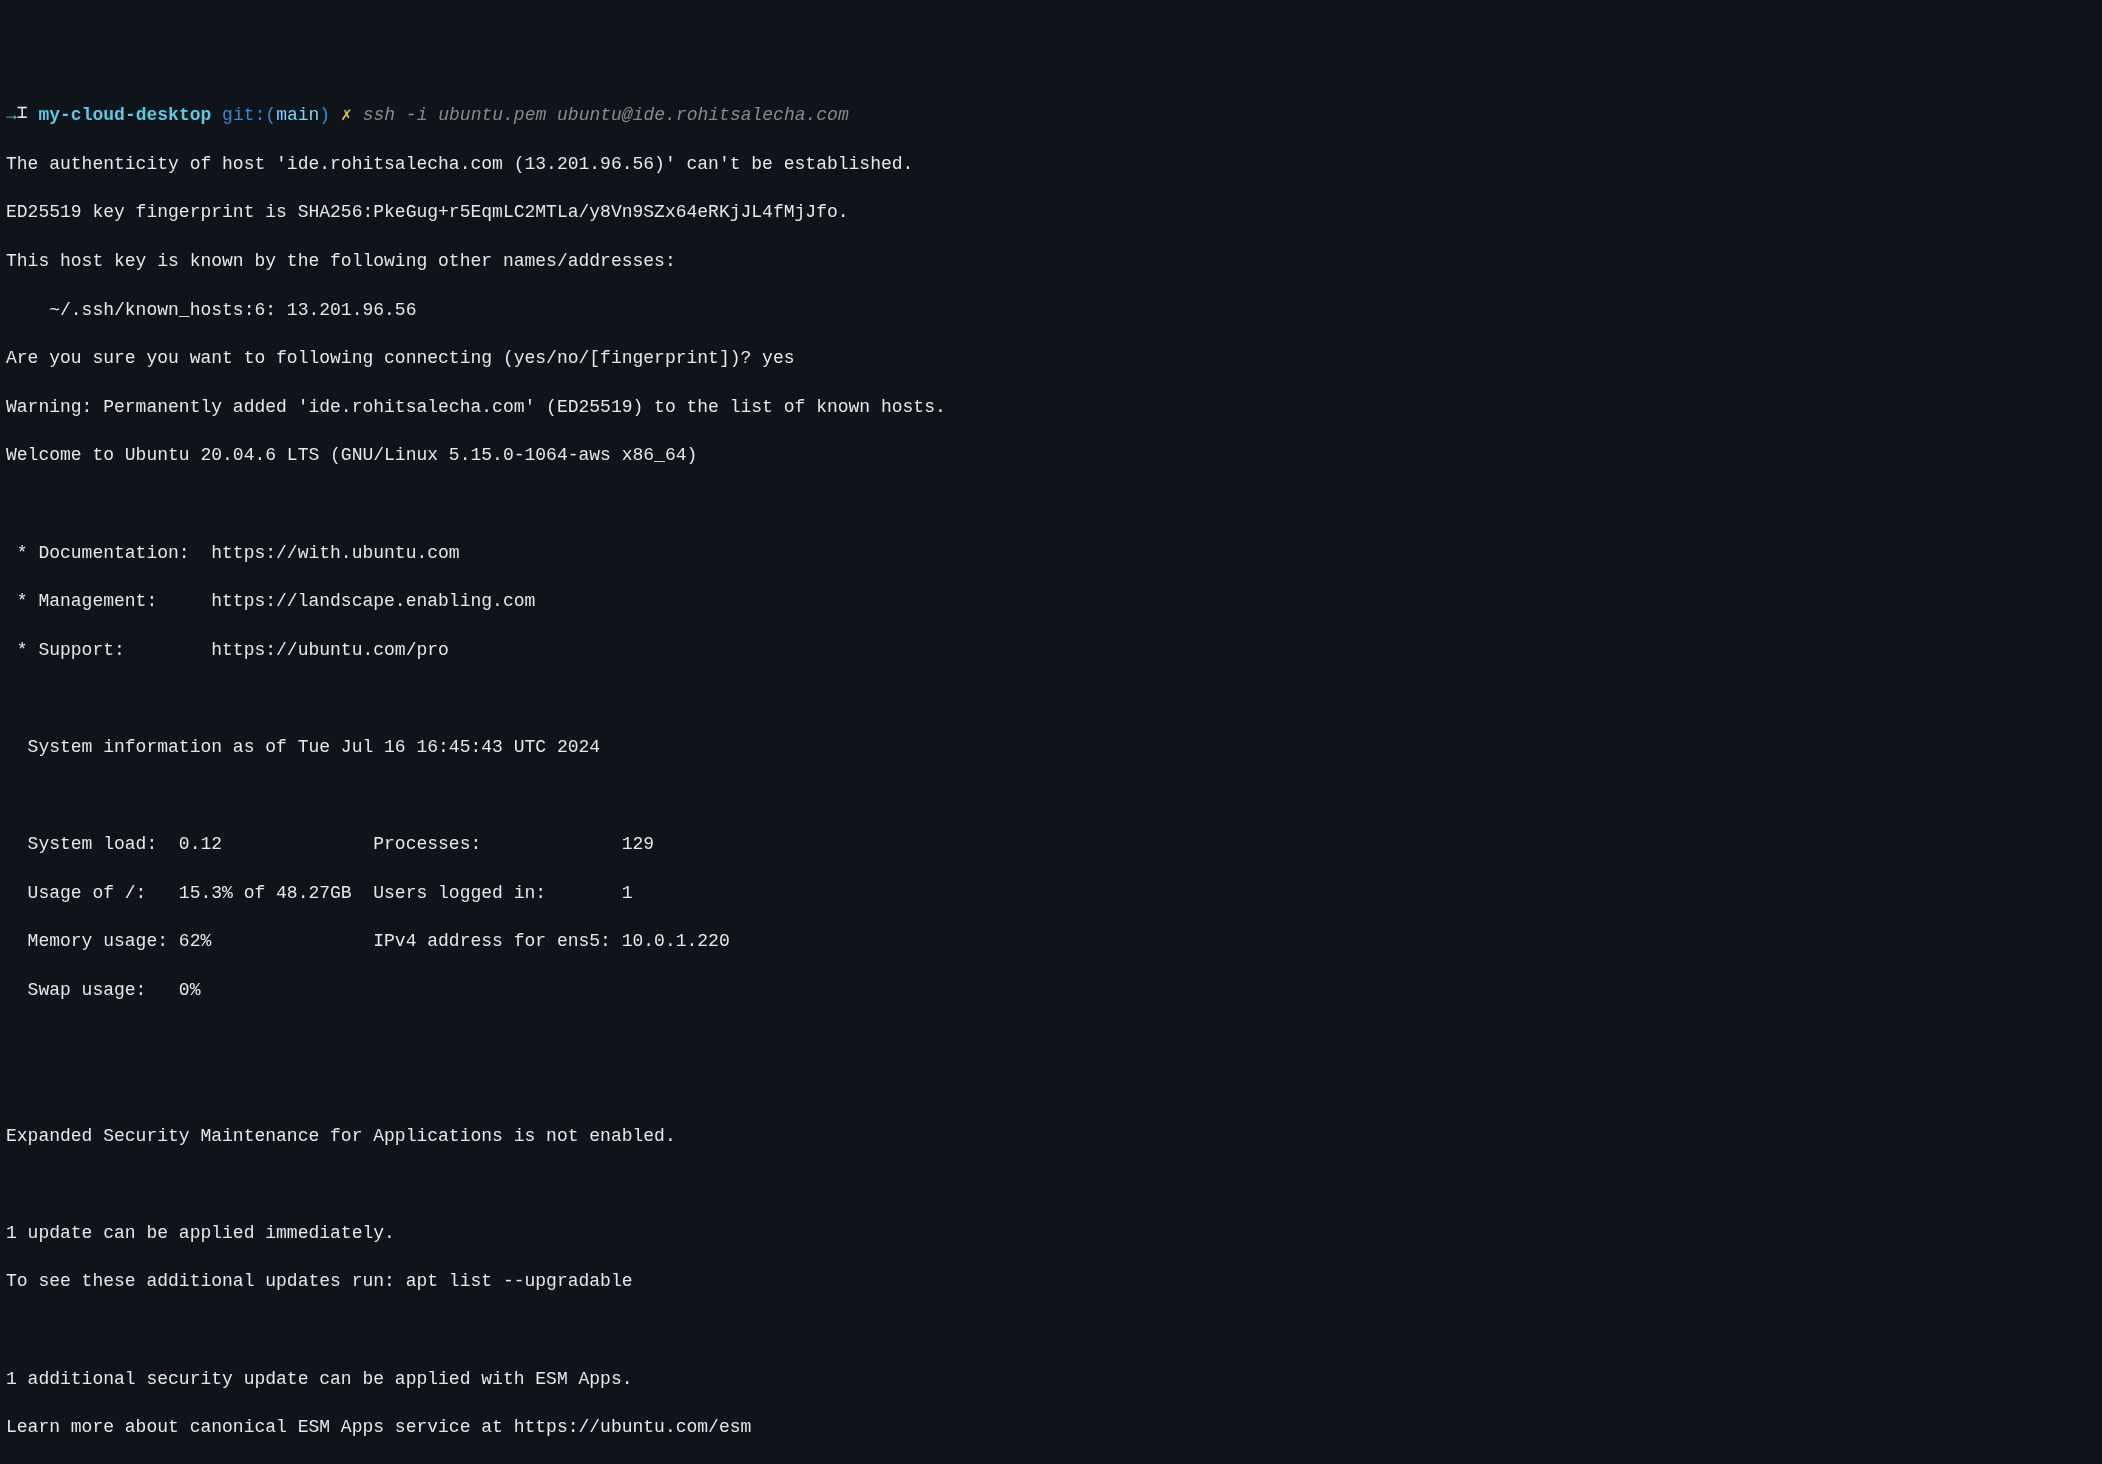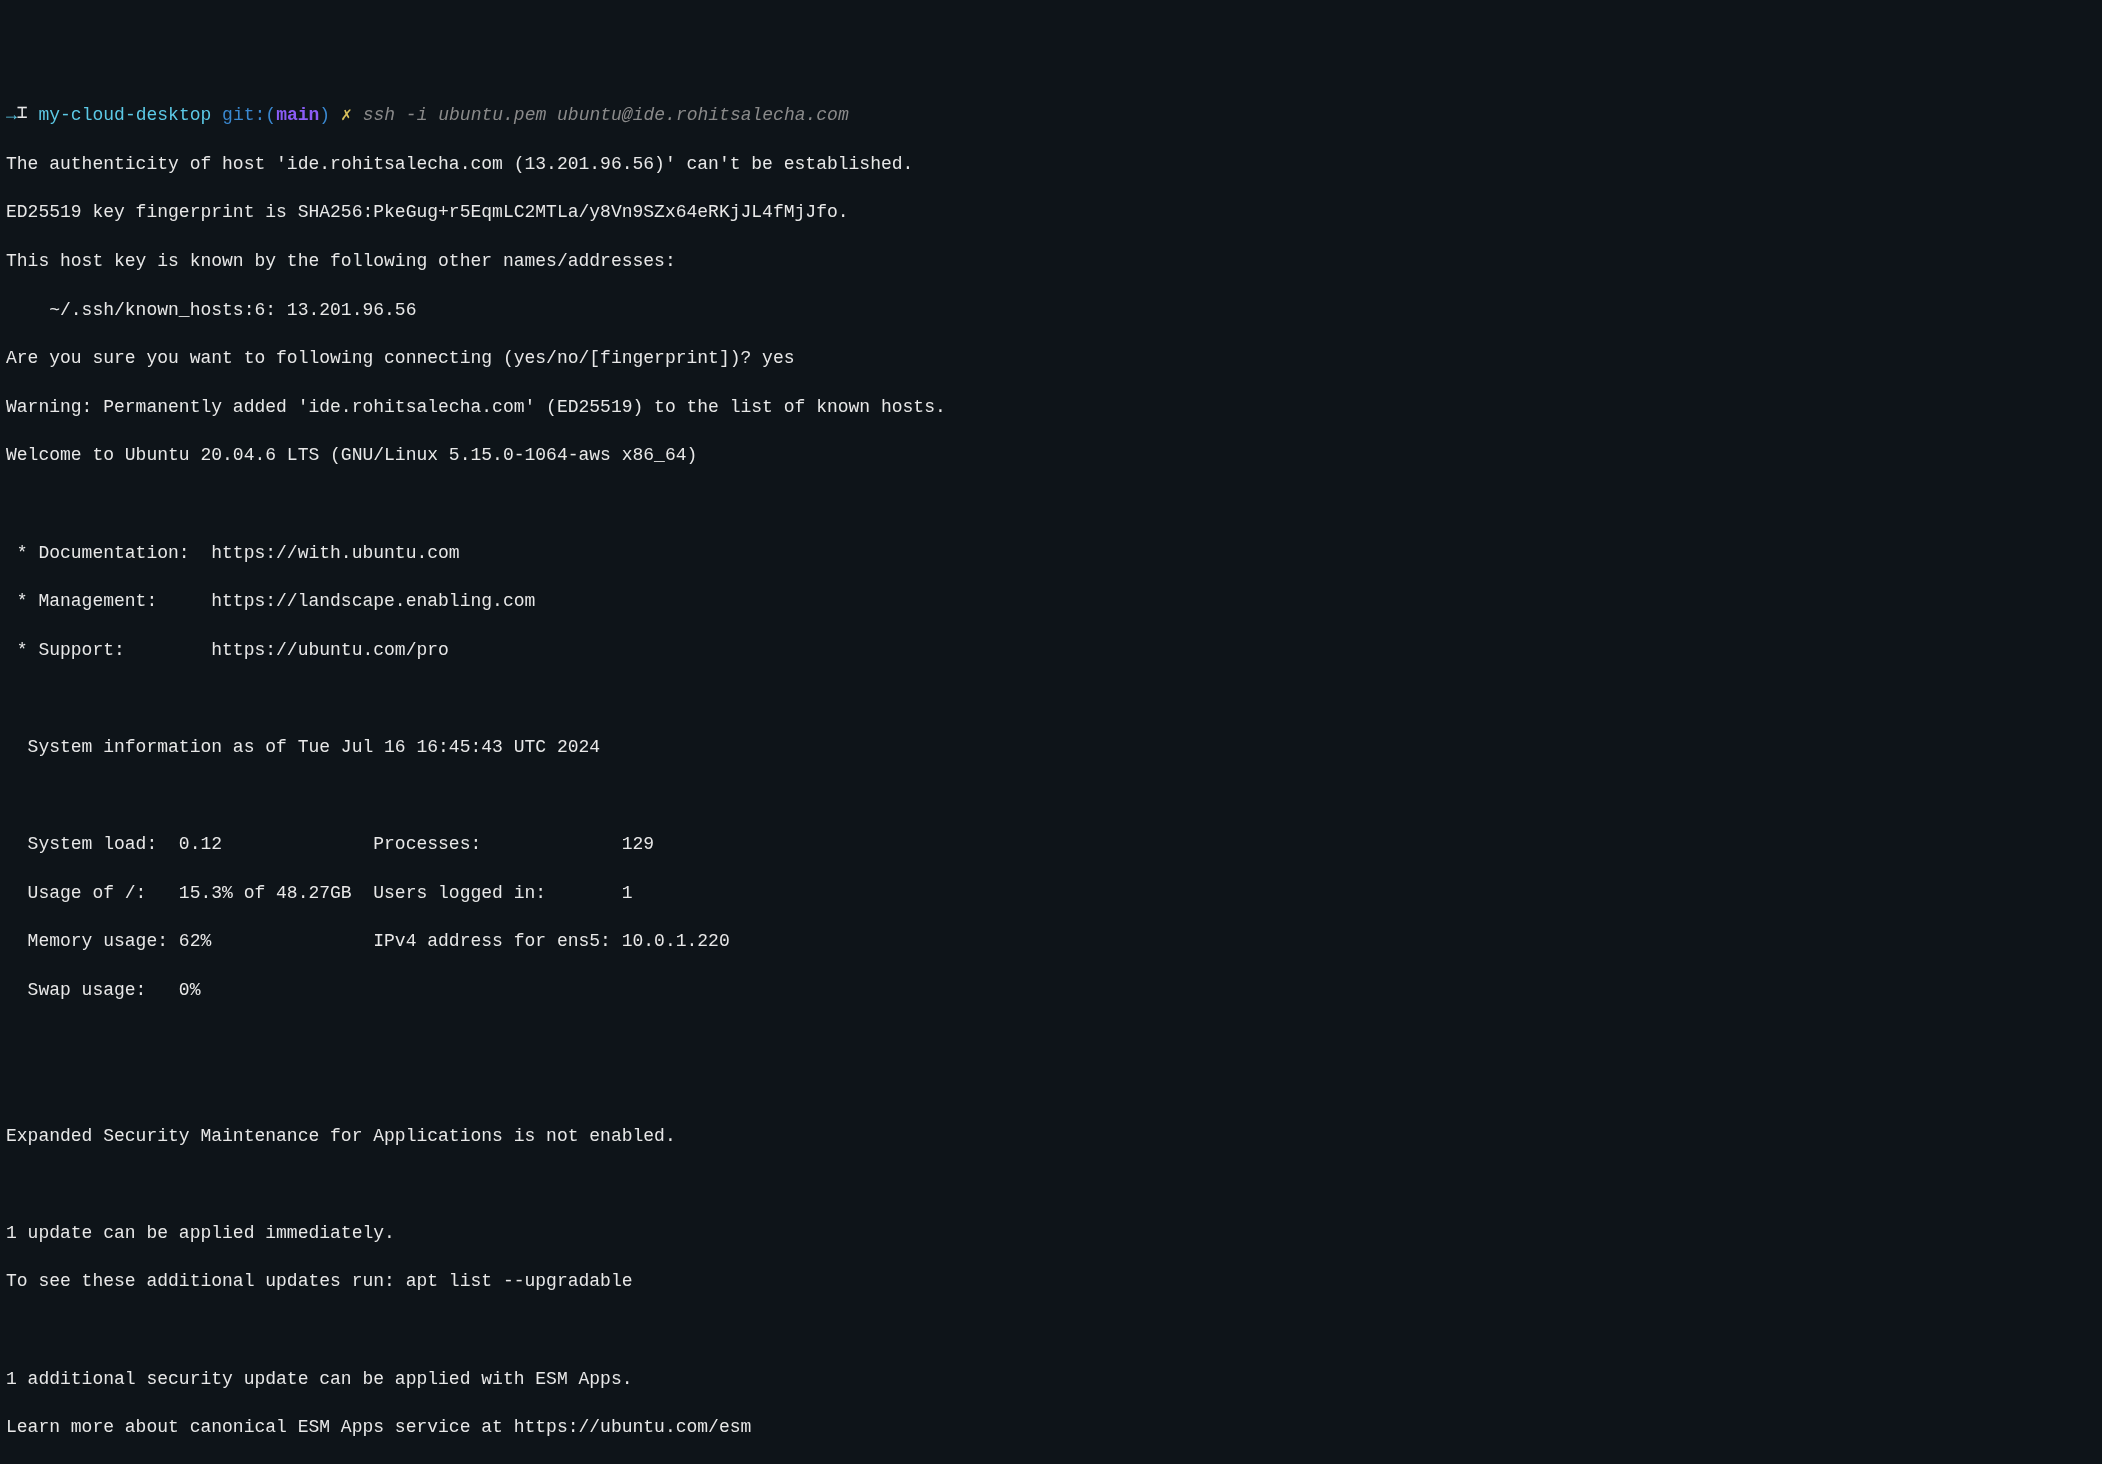--- a/index.html
+++ b/index.html
@@ -18,29 +18,29 @@
       overflow-x: auto;
     }
     .line {
       white-space: pre;
     }
     .arrow {
       color: #5cc9e6;
     }
     .prompt-dir {
       color: #5cc9e6;
-      font-weight: normal;
+      font-weight: bold;
     }
     .git-label {
       color: #3a88d0;
       font-weight: normal;
     }
     .git-branch {
-      color: #8b5cf6;
-      font-weight: bold;
+      color: #7dd3fc;
+      font-weight: normal;
     }
     .cmd-x {
       color: #d9c05b;
       font-weight: bold;
     }
     .dim-cmd {
       color: #8a8a8a;
       font-style: italic;
     }
     .output {

